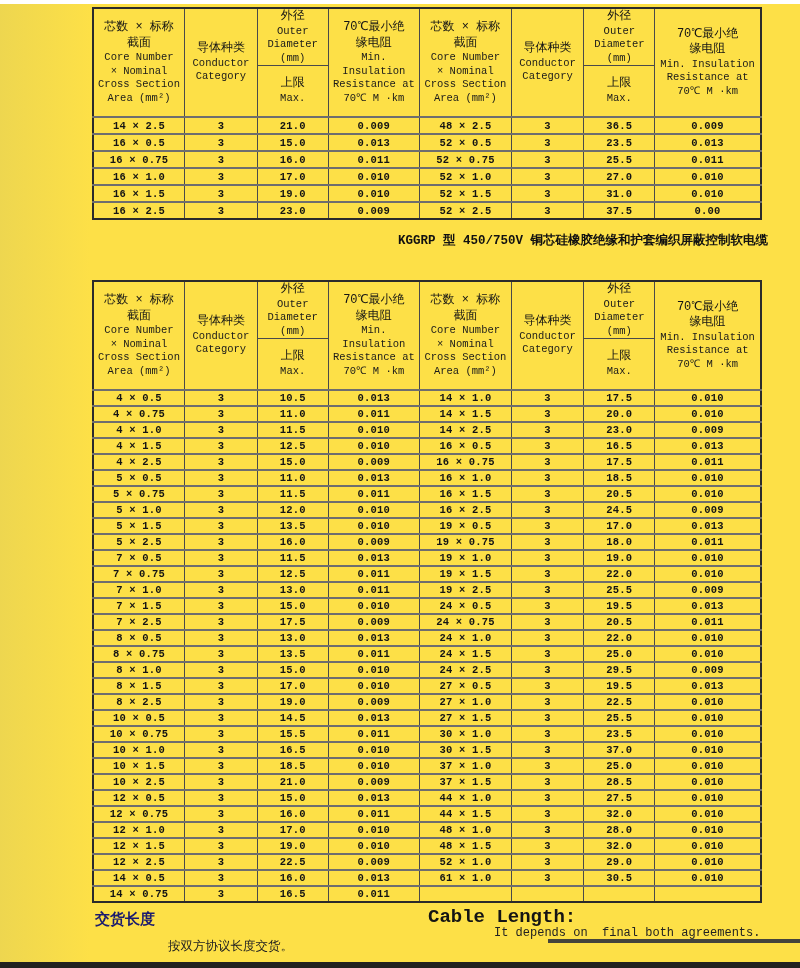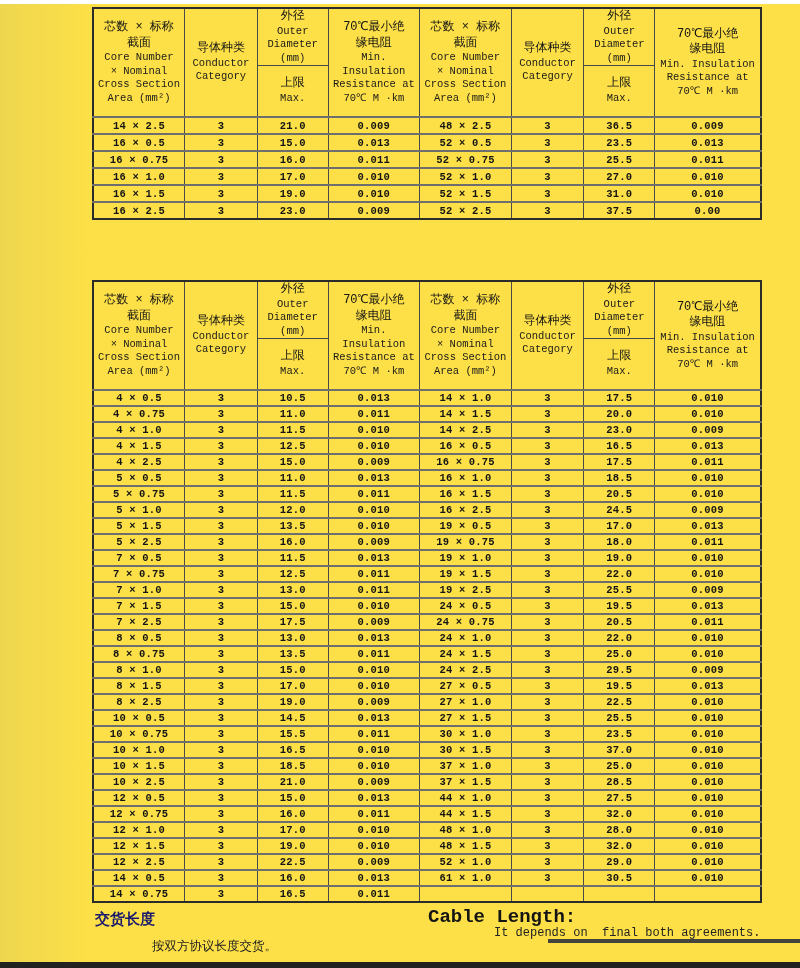--- a/index.html
+++ b/index.html
@@ -42,21 +42,21 @@
     position:absolute;top:232px;right:32px;
     font-size:12.5px;font-weight:bold;white-space:nowrap;color:#111;
   }
   .title-en{
     position:absolute;top:251px;left:90px;
     font-size:10.5px;font-weight:bold;letter-spacing:-0.2px;white-space:nowrap;color:#111;
   }
   .f-cn-head{position:absolute;left:95px;top:910px;font-size:15px;font-weight:bold;white-space:nowrap;}
   .f-en-head{position:absolute;left:428px;top:906px;font-size:19px;font-weight:bold;color:#141414;white-space:nowrap;}
   .f-en-text{position:absolute;left:474px;top:926px;font-size:12px;color:#222;white-space:pre;margin-left:20px;}
-  .f-cn-text{position:absolute;left:152px;top:938px;font-size:12.5px;color:#222;white-space:nowrap;}
+  .f-cn-text{position:absolute;left:168px;top:938px;font-size:12.5px;color:#222;white-space:nowrap;}
 </style>
 </head>
 <body>
 
 <div class="page">
   <div class="top-strip"></div>
   <div class="left-shade"></div>
 
   <table class="spec-table" id="table1">
     <colgroup>
@@ -192,20 +192,21 @@
           <td>23.0</td>
           <td>0.009</td>
           <td>52 × 2.5</td>
           <td>3</td>
           <td>37.5</td>
           <td>0.00</td>
         </tr>
       </tbody>
   </table>
 
+  <div class="title-cn">KGGRP 型 450/750V 铜芯硅橡胶绝缘和护套编织屏蔽控制软电缆</div>
 
   <table class="spec-table" id="table2">
     <colgroup>
       <col style="width:13.7%">
         <col style="width:10.9%">
         <col style="width:10.6%">
         <col style="width:13.7%">
       <col style="width:13.7%">
         <col style="width:10.9%">
         <col style="width:10.6%">

